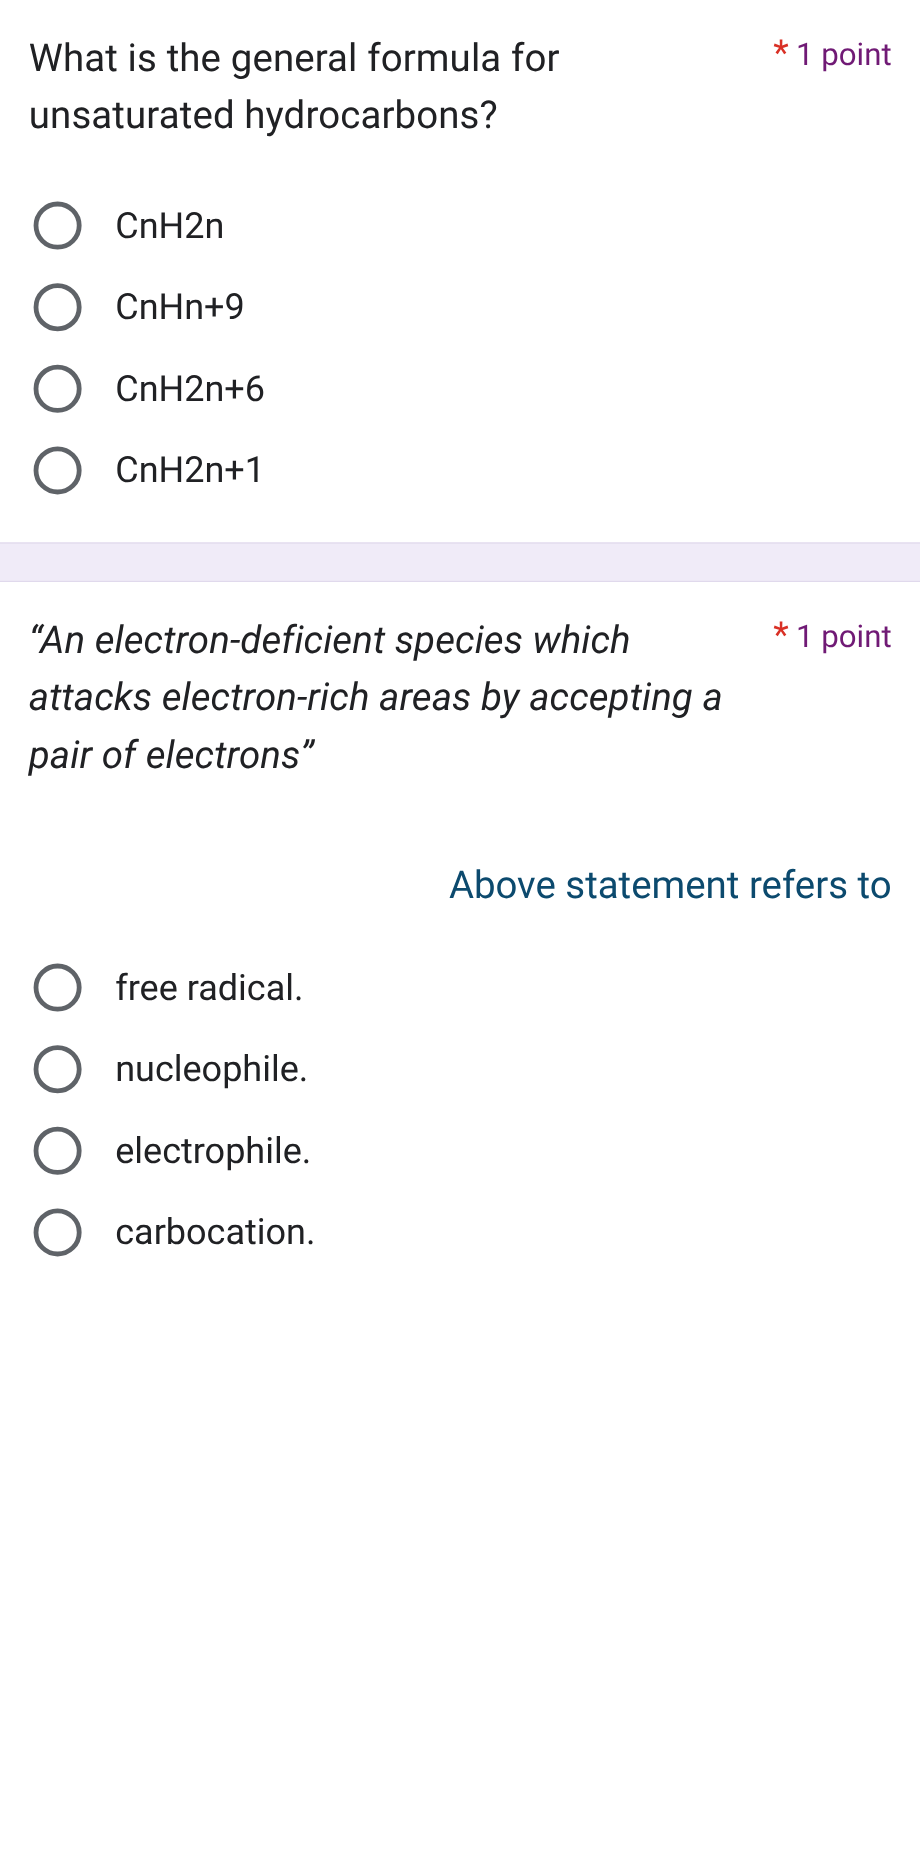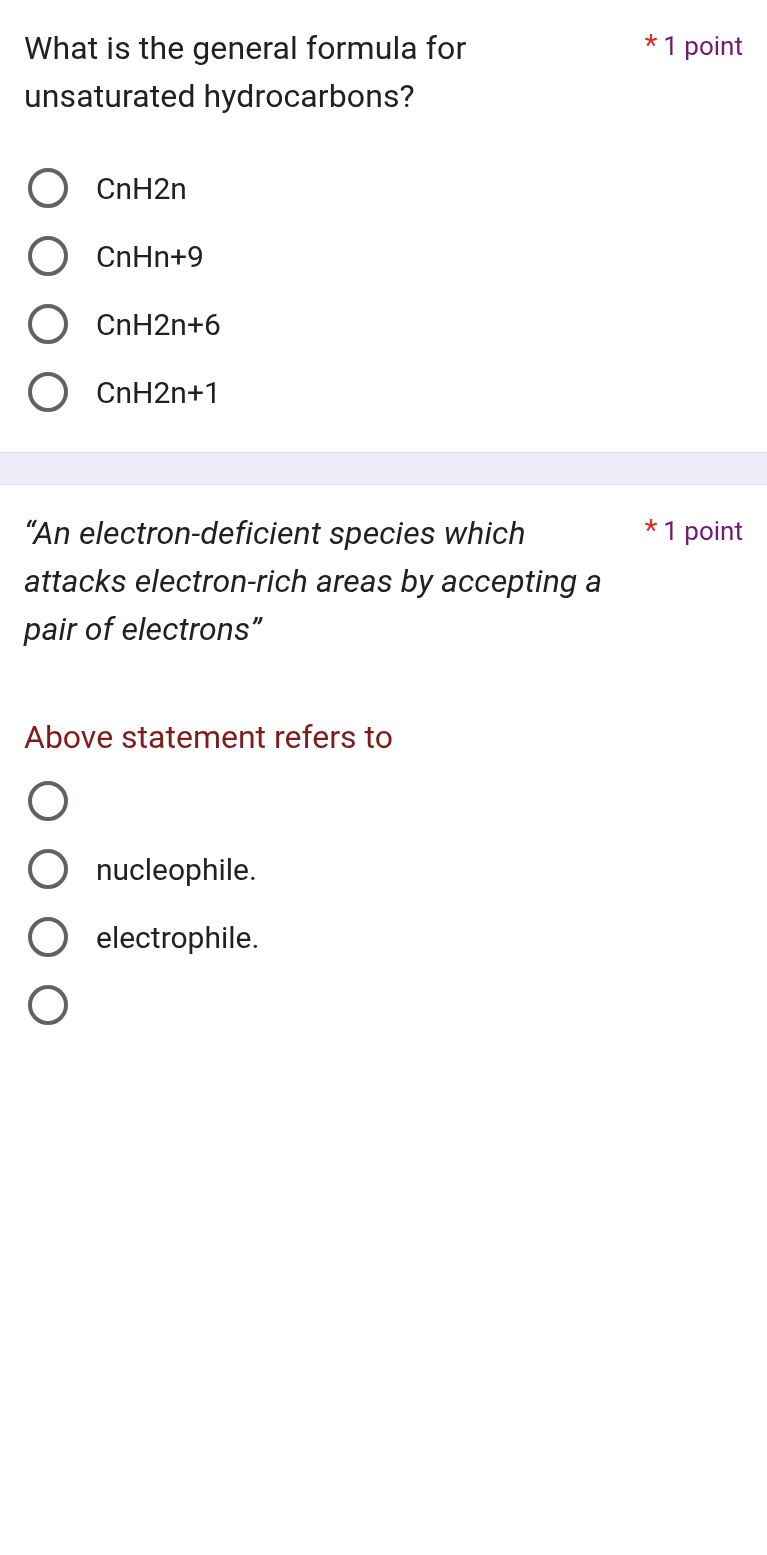--- a/index.html
+++ b/index.html
@@ -70,23 +70,24 @@
     border-radius: 50%;
     flex-shrink: 0;
   }
   .option-label {
     font-size: 30px;
     color: #202124;
   }
   .sub-text {
     font-size: 32px;
     line-height: 1.5;
-    color: #7f1d1d;
+    color: #0c4a6e;
     margin-top: 60px;
-    margin-bottom: 20px;
+    margin-bottom: 42px;
+    text-align: right;
   }
 </style>
 </head>
 <body>
 
 <div class="card">
   <div class="question-header">
     <div class="question-text">What is the general formula for unsaturated hydrocarbons?</div>
     <div class="points-wrap">
       <span class="required">*</span>
@@ -122,26 +123,28 @@
     </div>
     <div class="points-wrap">
       <span class="required">*</span>
       <span class="points">1 point</span>
     </div>
   </div>
   <div class="sub-text">Above statement refers to</div>
   <div class="options">
     <div class="option">
       <div class="radio"></div>
+      <div class="option-label">free radical.</div>
     </div>
     <div class="option">
       <div class="radio"></div>
       <div class="option-label">nucleophile.</div>
     </div>
     <div class="option">
       <div class="radio"></div>
       <div class="option-label">electrophile.</div>
     </div>
     <div class="option">
       <div class="radio"></div>
+      <div class="option-label">carbocation.</div>
     </div>
   </div>
 </div>
 
 </body></html>

